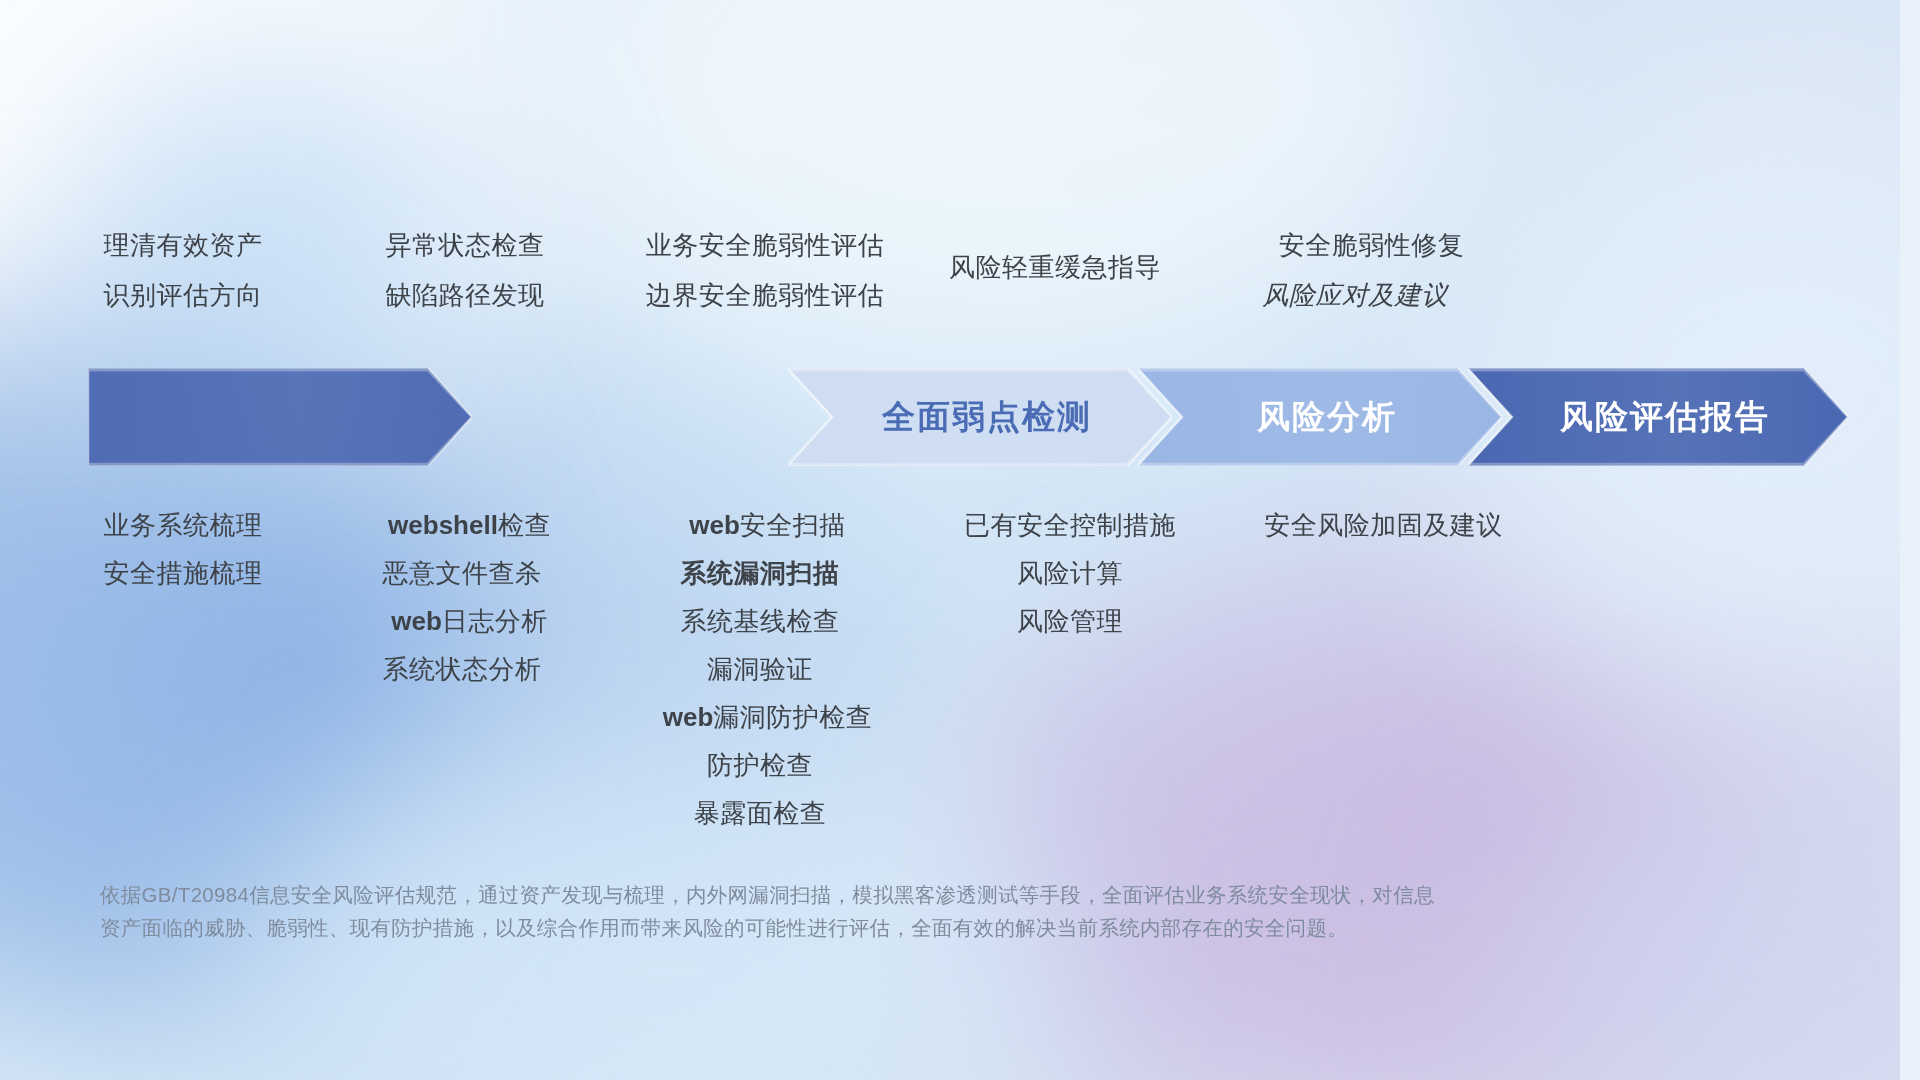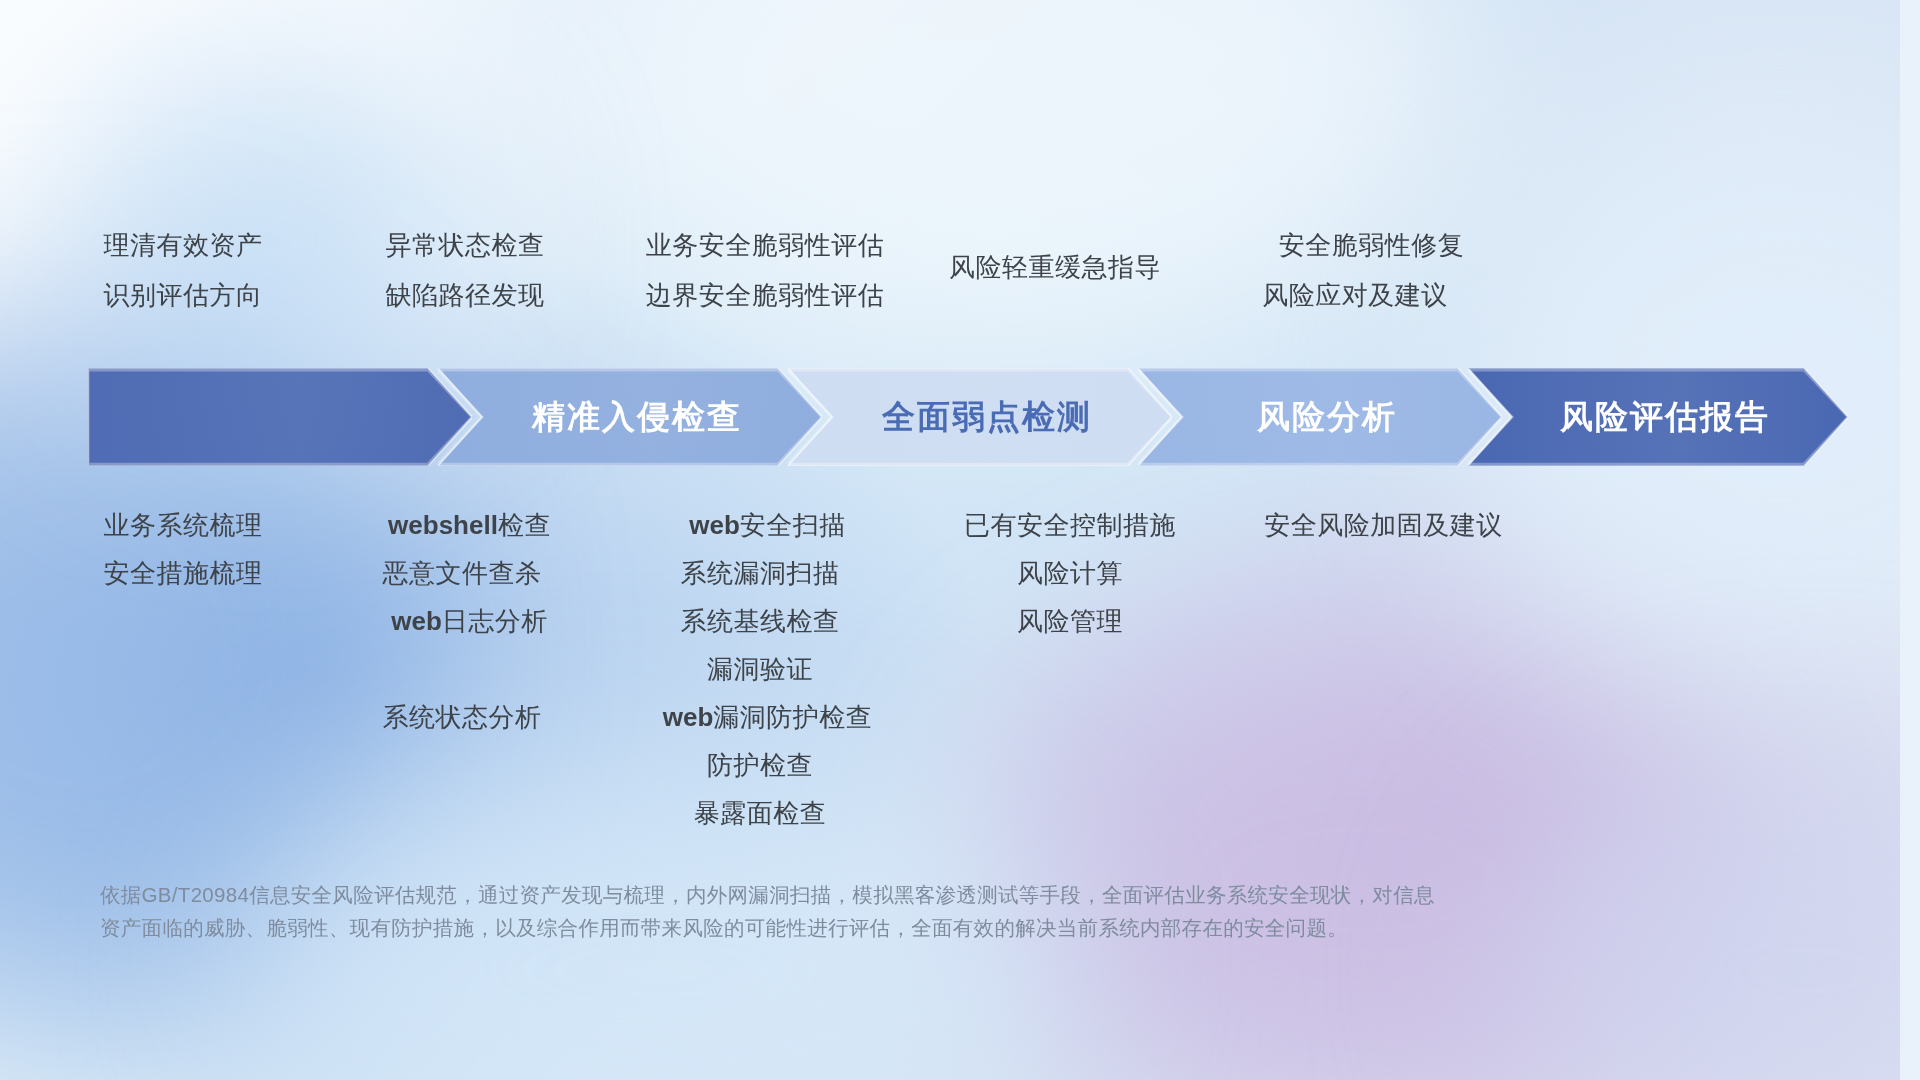--- a/index.html
+++ b/index.html
@@ -159,56 +159,40 @@
       </div>
       <div class="note-col" style="left: 505px; width: 520px;">
         <div class="note" style="color: rgb(62, 67, 73);">业务安全脆弱性评估</div>
         <div class="note" style="color: rgb(62, 67, 73);">边界安全脆弱性评估</div>
       </div>
       <div class="note-col" style="left: 795px; width: 520px; padding-top: 22px;">
         <div class="note" style="color: rgb(62, 67, 73);">风险轻重缓急指导</div>
       </div>
       <div class="note-col" style="left: 1095px; width: 520px;">
         <div class="note" style="color: rgb(62, 67, 73); margin-left: 33px;">安全脆弱性修复</div>
-        <div class="note" style="color: rgb(62, 67, 73);">风险应对及建议</div>
+        <div class="note" style="color: rgb(62, 67, 73); font-style: italic;">风险应对及建议</div>
       </div>
     </div>
 
   <div id="ribbon">
       <div class="seg" style="left: 0px; width: 384px; z-index: 10;">
         <div class="seg-shape">
           <svg viewBox="0 0 384 98" preserveAspectRatio="none">
             <defs>
               <linearGradient id="gr0" x1="0" y1="0" x2="1" y2="0">
                 <stop offset="0%" stop-color="#4f6cb4" stop-opacity="1"></stop>
                 <stop offset="55%" stop-color="#4f6cb4" stop-opacity="0.92"></stop>
                 <stop offset="100%" stop-color="#4f6cb4" stop-opacity="1"></stop>
               </linearGradient>
             </defs>
             <polygon points="0,0 340,0 384,49 340,98 0,98 0,49" fill="url(#gr0)" stroke="rgba(255,255,255,0.55)" stroke-width="1.5"></polygon>
             <polygon points="0,0 340,0 384,49 340,98 0,98 0,49" fill="none" stroke="rgba(255,255,255,0.30)" stroke-width="3" transform="translate(0,2) scale(1,0.96)"></polygon>
           </svg>
         </div>
       </div>
-      <div class="seg" style="left: 350px; width: 384px; z-index: 9;">
-        <div class="seg-shape">
-          <svg viewBox="0 0 384 98" preserveAspectRatio="none">
-            <defs>
-              <linearGradient id="gr1" x1="0" y1="0" x2="1" y2="0">
-                <stop offset="0%" stop-color="#8fadde" stop-opacity="1"></stop>
-                <stop offset="55%" stop-color="#8fadde" stop-opacity="0.92"></stop>
-                <stop offset="100%" stop-color="#8fadde" stop-opacity="1"></stop>
-              </linearGradient>
-            </defs>
-            <polygon points="0,0 340,0 384,49 340,98 0,98 44,49" fill="url(#gr1)" stroke="rgba(255,255,255,0.55)" stroke-width="1.5"></polygon>
-            <polygon points="0,0 340,0 384,49 340,98 0,98 44,49" fill="none" stroke="rgba(255,255,255,0.30)" stroke-width="3" transform="translate(0,2) scale(1,0.96)"></polygon>
-          </svg>
-        </div>
-        <span class="seg-label" style="color: rgb(255, 255, 255); margin-left: 14px;">精准入侵检查</span>
-      </div>
       <div class="seg" style="left: 1050px; width: 364px; z-index: 7;">
         <div class="seg-shape">
           <svg viewBox="0 0 364 98" preserveAspectRatio="none">
             <defs>
               <linearGradient id="gr3" x1="0" y1="0" x2="1" y2="0">
                 <stop offset="0%" stop-color="#9ab6e4" stop-opacity="1"></stop>
                 <stop offset="55%" stop-color="#9ab6e4" stop-opacity="0.92"></stop>
                 <stop offset="100%" stop-color="#9ab6e4" stop-opacity="1"></stop>
               </linearGradient>
             </defs>
@@ -254,25 +238,25 @@
 
   <div id="bottom-notes">
       <div class="bcol" style="left: -77px; width: 520px;">
         <div class="note" style="color: rgb(62, 67, 73);"><span>业务系统梳理</span></div>
         <div class="note" style="color: rgb(62, 67, 73);"><span>安全措施梳理</span></div>
       </div>
       <div class="bcol" style="left: 202px; width: 520px;">
         <div class="note" style="color: rgb(62, 67, 73);"><span class="lat">webshell</span><span>检查</span></div>
         <div class="note" style="color: rgb(62, 67, 73);"><span>恶意文件查杀</span></div>
         <div class="note" style="color: rgb(62, 67, 73);"><span class="lat">web</span><span>日志分析</span></div>
-        <div class="note" style="color: rgb(62, 67, 73); margin-top: 48px;"><span>系统状态分析</span></div>
+        <div class="note" style="color: rgb(62, 67, 73);"><span>系统状态分析</span></div>
       </div>
       <div class="bcol" style="left: 500px; width: 520px;">
         <div class="note" style="color: rgb(62, 67, 73);"><span class="lat">web</span><span>安全扫描</span></div>
-        <div class="note" style="color: rgb(62, 67, 73);"><span>系统漏洞扫描</span></div>
+        <div class="note" style="color: rgb(62, 67, 73); font-weight: bold;"><span>系统漏洞扫描</span></div>
         <div class="note" style="color: rgb(62, 67, 73);"><span>系统基线检查</span></div>
         <div class="note" style="color: rgb(62, 67, 73);"><span>漏洞验证</span></div>
         <div class="note" style="color: rgb(62, 67, 73);"><span class="lat">web</span><span>漏洞防护检查</span></div>
         <div class="note" style="color: rgb(62, 67, 73);"><span>防护检查</span></div>
         <div class="note" style="color: rgb(62, 67, 73);"><span>暴露面检查</span></div>
       </div>
       <div class="bcol" style="left: 810px; width: 520px;">
         <div class="note" style="color: rgb(62, 67, 73);"><span>已有安全控制措施</span></div>
         <div class="note" style="color: rgb(62, 67, 73);"><span>风险计算</span></div>
         <div class="note" style="color: rgb(62, 67, 73);"><span>风险管理</span></div>

